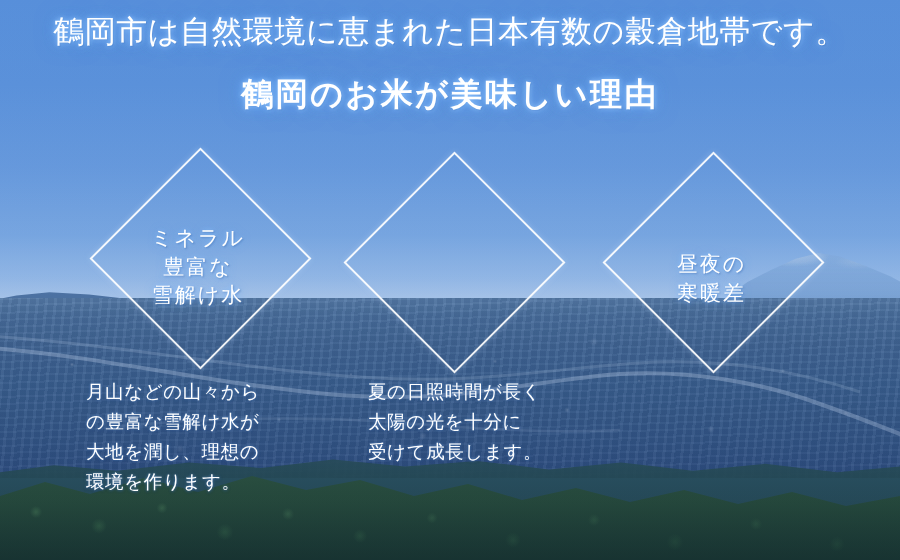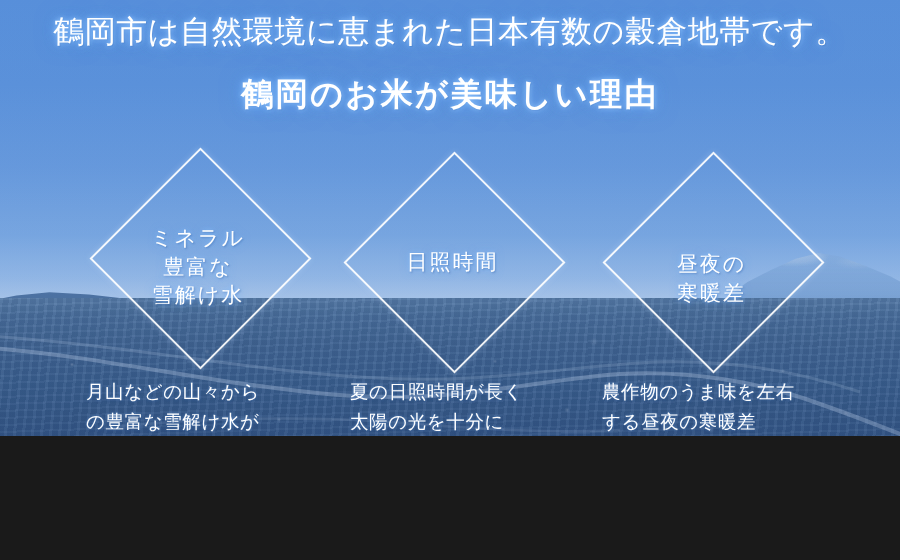--- a/index.html
+++ b/index.html
@@ -4,21 +4,21 @@
 <title>鶴岡のお米が美味しい理由</title>
 <style>
   html, body {
     margin: 0;
     padding: 0;
     background: #1a1a1a;
   }
   #stage {
     position: relative;
     width: 900px;
-    height: 436px;
+    height: 560px;
     overflow: hidden;
     font-family: "Liberation Sans", "DejaVu Sans", sans-serif;
     background: #5b93dd;
     user-select: none;
   }
 
   
   .bg-layer { position: absolute; left: 0; top: 0; width: 900px; height: 560px; }
 
   .sky {
@@ -237,21 +237,21 @@
     font-family: Liberation Serif, serif;
     font-size: 18.5px;
     line-height: 1.62;
     letter-spacing: .6px;
     white-space: pre-line;
     text-shadow:
       0 0 3px rgba(120,180,250,.7),
       0 1px 3px rgba(12,40,90,.65);
   }
   #body-col-0 { left: 86px;  top: 378px; width: 240px; }
-  #body-col-1 { left: 350px; top: 378px; width: 250px; }
+  #body-col-1 { left: 368px; top: 378px; width: 250px; }
   #body-col-2 { left: 602px; top: 378px; width: 270px; }
 </style>
 </head>
 <body>
 
 <div id="stage">
 
   <div class="bg-layer">
     <div class="sky"></div>
     <div class="mountain"></div>
@@ -278,37 +278,31 @@
 
   <div class="diamond-wrap" id="diamond-0">
     <div class="diamond-shape"></div>
     <div class="diamond-label">ミネラル
 豊富な
 雪解け水</div>
   </div>
 
   <div class="diamond-wrap" id="diamond-1">
     <div class="diamond-shape"></div>
-    <div class="diamond-label">日照時間</div>
   </div>
 
   <div class="diamond-wrap" id="diamond-2">
     <div class="diamond-shape"></div>
     <div class="diamond-label">昼夜の
 寒暖差</div>
   </div>
 
   <div class="body-col" id="body-col-0">月山などの山々から
 の豊富な雪解け水が
 大地を潤し、理想の
 環境を作ります。</div>
 
   <div class="body-col" id="body-col-1">夏の日照時間が長く
 太陽の光を十分に
 受けて成長します。</div>
 
-  <div class="body-col" id="body-col-2">農作物のうま味を左右
-する昼夜の寒暖差
-昼に蓄えたうま味と
-栄養を涼しい夜に米粒
-に行きわたらせます。</div>
 
 </div>
 
 </body></html>

